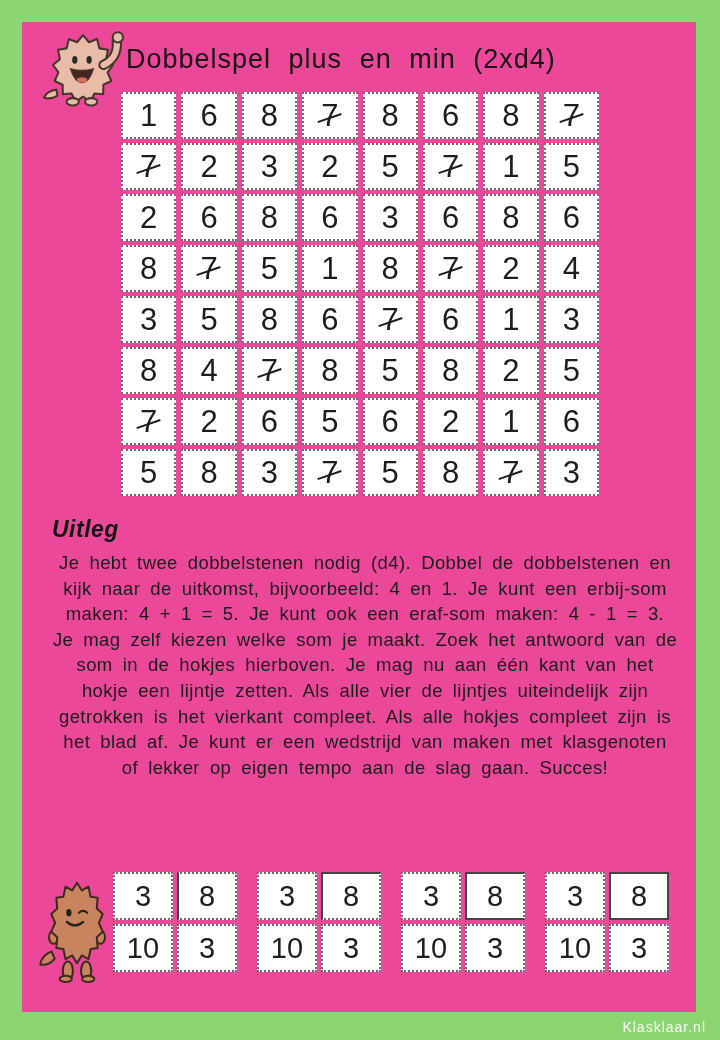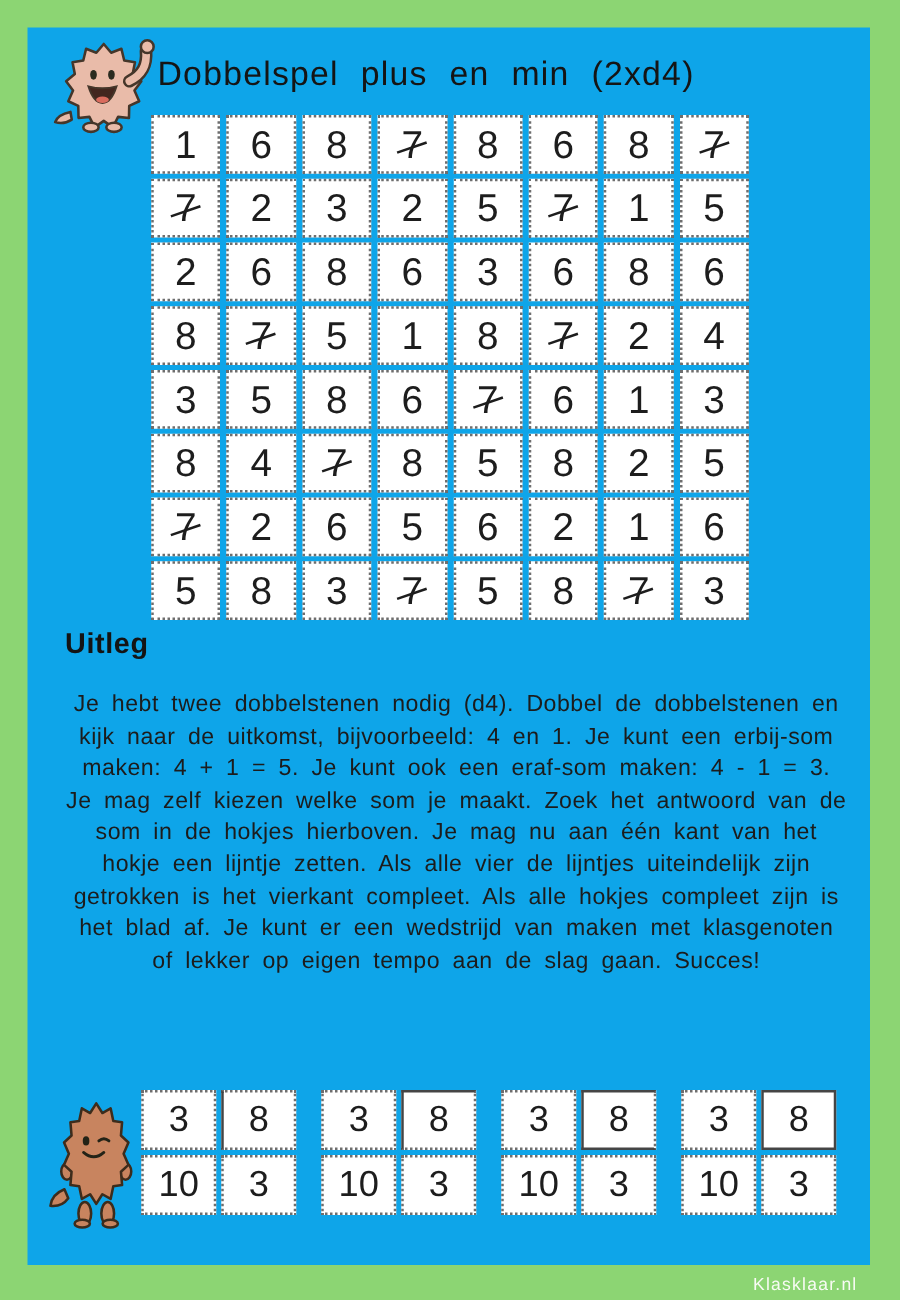--- a/index.html
+++ b/index.html
@@ -4,21 +4,21 @@
 <style>
   html,body{margin:0;padding:0;}
   body{
     width:720px;height:1040px;position:relative;
     font-family:"Liberation Sans", sans-serif;
     background:#8cd573;
     overflow:hidden;
   }
   .page{
     position:absolute;left:22px;top:22px;right:24px;bottom:28px;
-    background:#0ea5e9;
+    background:#ec4899;
   }
   
   .title{
     position:absolute;left:104px;top:22px;
     font-size:27px;font-weight:400;color:#151515;
     letter-spacing:1px;word-spacing:9px;white-space:nowrap;
   }
   
   .mascot-top{position:absolute;left:18px;top:4px;width:86px;height:82px;}
   .mascot-bottom{position:absolute;left:16px;top:850px;width:78px;height:112px;}
@@ -32,22 +32,22 @@
     display:flex;align-items:center;justify-content:center;
     font-size:31px;color:#1d1d1d;
   }
   .cell .val{position:relative;display:inline-block;line-height:1;}
   .crossed .val::after{
     content:'';position:absolute;left:-4px;right:-4px;top:54%;
     border-top:2.5px solid #1d1d1d;transform:rotate(-19deg);
   }
   
   .uitleg-heading{
-    position:absolute;left:30px;top:479px;margin:0;
-    font-size:23px;font-weight:700;color:#141414;letter-spacing:0.5px;
+    position:absolute;left:30px;top:494px;margin:0;
+    font-size:23px;font-weight:700;color:#141414;letter-spacing:0.5px;font-style:italic;
   }
   .uitleg-body{
     position:absolute;left:30px;top:528px;width:626px;margin:0;
     font-size:18.5px;line-height:25.6px;color:#1c1c1c;
     letter-spacing:0.4px;word-spacing:4.5px;text-align:center;
   }
   
   .examples-row{
     position:absolute;left:91px;top:850px;
     display:flex;gap:20px;
@@ -60,21 +60,21 @@
     display:flex;align-items:center;justify-content:center;
     font-size:29px;color:#1d1d1d;
   }
   .ecell .val{line-height:1;}
   .solid-left{border-left:2.5px solid #454545;}
   .solid-top{border-top:2.5px solid #454545;}
   .solid-right{border-right:2.5px solid #454545;}
   .solid-bottom{border-bottom:2.5px solid #454545;}
   
   .brand{
-    position:absolute;right:34px;bottom:5px;
+    position:absolute;right:14px;bottom:5px;
     color:#f8fbf4;font-size:14px;letter-spacing:1px;
   }
 </style>
 </head>
 <body>
 
 <div class="page">
 
   <svg class="mascot-top" viewBox="0 0 84 80">
     <path fill="#e9bba9" stroke="#45362a" stroke-width="2" stroke-linejoin="round" d="M42.0 8.9 L 47.8 15.8 L 55.8 12.7 L 58.0 21.8 L 66.4 23.2 L 64.6 32.4 L 71.4 38.0 L 66.0 45.3 L 69.7 53.7 L 61.9 57.3 L 61.7 66.7 L 53.2 65.9 L 49.1 74.1 L 42.0 69.0 L 34.9 74.1 L 30.8 65.9 L 22.3 66.7 L 22.1 57.3 L 14.3 53.7 L 18.0 45.3 L 12.6 38.0 L 19.4 32.4 L 17.6 23.2 L 26.0 21.8 L 28.2 12.7 L 36.2 15.8 Z"></path>

